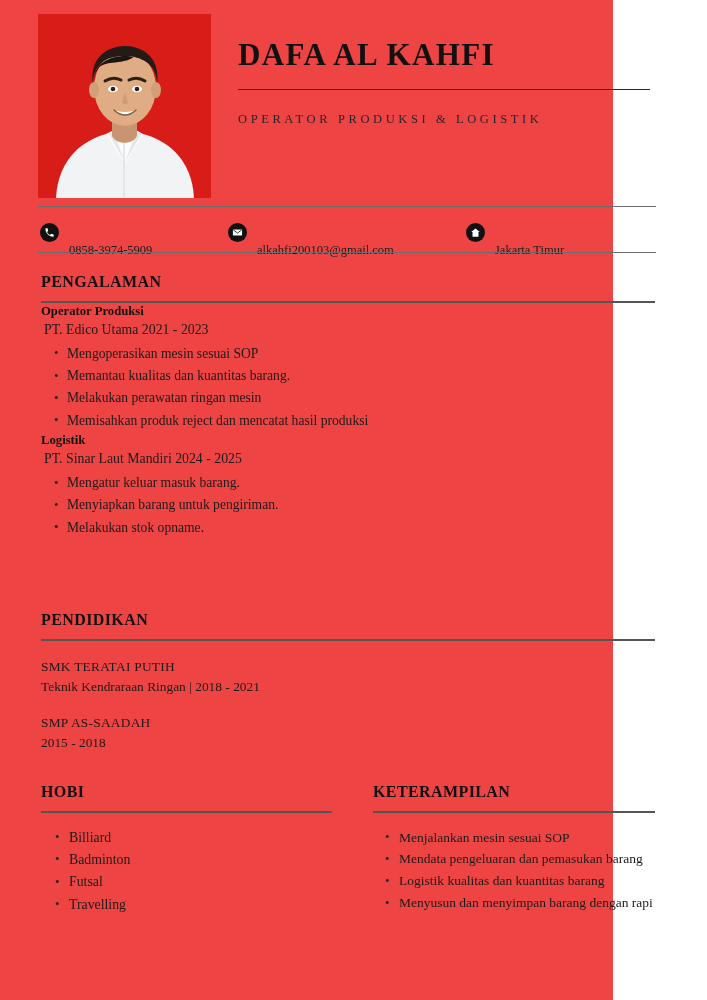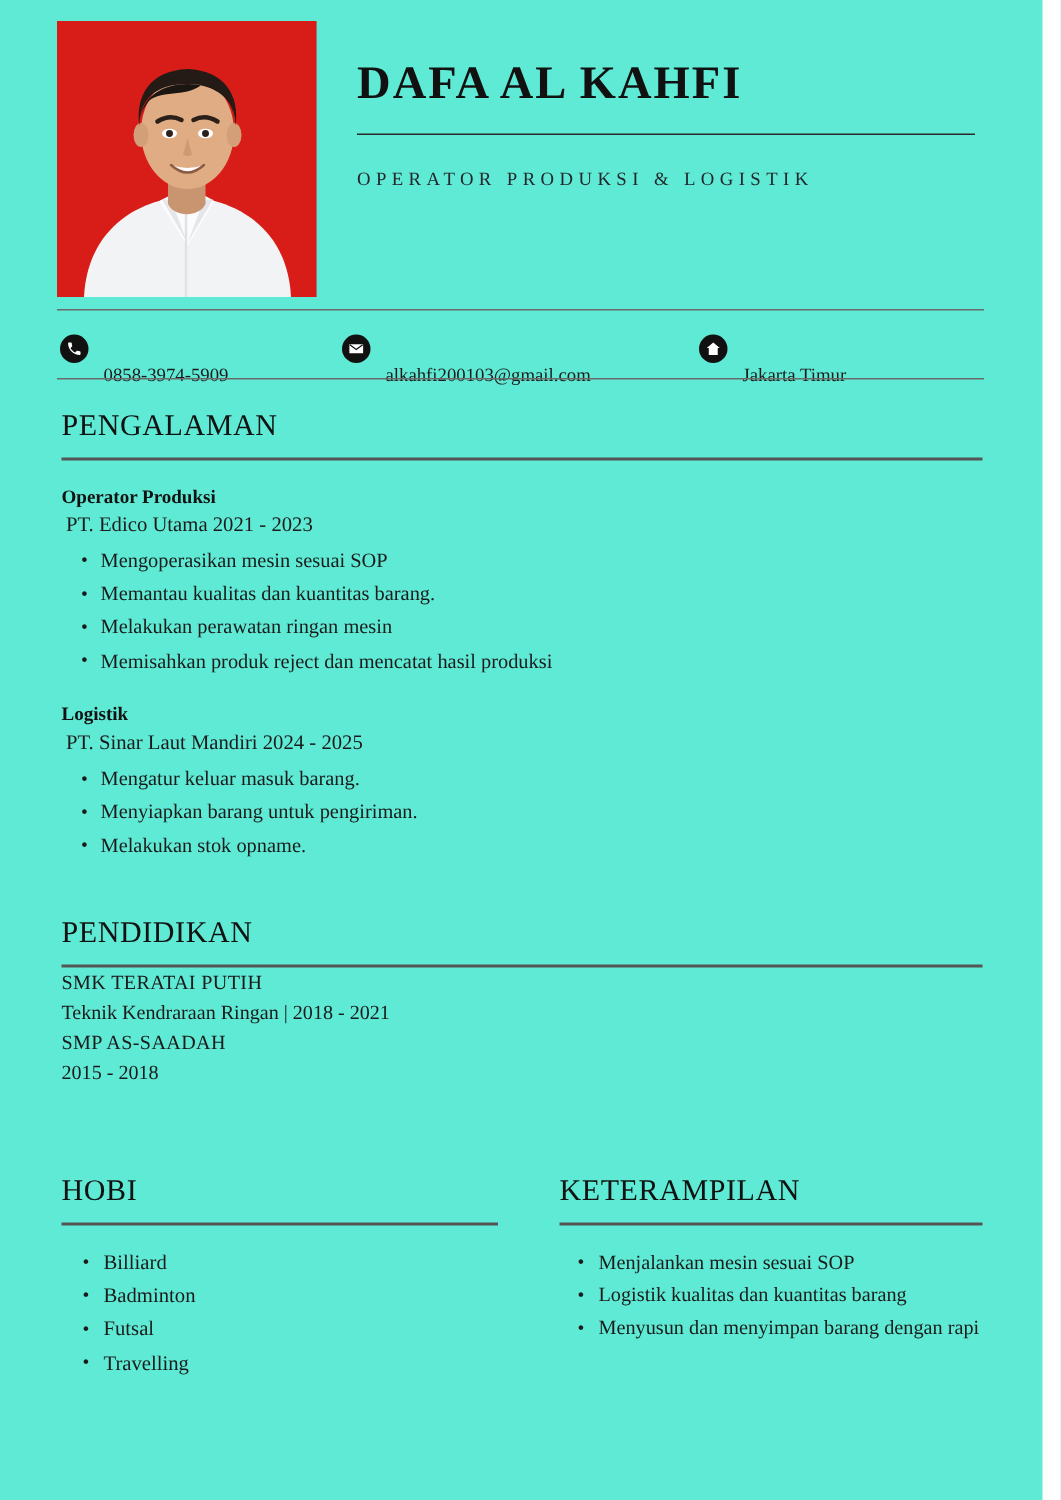--- a/index.html
+++ b/index.html
@@ -11,23 +11,23 @@
     width: 707px;
     height: 1000px;
     font-family: "Liberation Serif", "DejaVu Serif", serif;
     color: #1a1a1a;
     position: relative;
     overflow: hidden;
   }
 
   .page {
     position: relative;
-    width: 695px;
+    width: 613px;
     height: 1000px;
-    background: #5eead4;
+    background: #ef4444;
     box-sizing: border-box;
   }
 
   
   .header {
     position: absolute;
     left: 38px;
     top: 14px;
     width: 618px;
     height: 186px;
@@ -120,22 +120,22 @@
   .ctext {
     margin-left: 10px;
     font-size: 12.5px;
     color: #1b1b1b;
     white-space: nowrap;
     margin-top: 36px;
   }
 
   
   .section-title {
-    font-weight: normal;
-    font-size: 20px;
+    font-weight: bold;
+    font-size: 16px;
     letter-spacing: 0.4px;
     color: #121212;
     line-height: 1;
   }
   .section-rule {
     height: 1.6px;
     background: #555;
     margin-top: 11px;
   }
 
@@ -157,21 +157,21 @@
     top: 784px;
     width: 291px;
   }
   #sec-keterampilan {
     position: absolute;
     left: 373px;
     top: 784px;
     width: 282px;
   }
 
-  .job { margin-top: 16px; }
+  .job { }
   .job:first-child { margin-top: 18px; }
   .job-title {
     font-weight: bold;
     font-size: 12.7px;
     color: #121212;
     line-height: 1.35;
   }
   .job-company {
     font-size: 13.8px;
     color: #1b1b1b;
@@ -191,21 +191,21 @@
   }
   ul.bullets li::before {
     content: "•";
     position: absolute;
     left: -13px;
     top: -0.5px;
     font-size: 13px;
     color: #1b1b1b;
   }
 
-  .edu { }
+  .edu { margin-top: 16px; }
   .edu:first-of-type { margin-top: 16px; }
   .edu-school {
     font-size: 13.4px;
     letter-spacing: 0.25px;
     color: #1b1b1b;
     line-height: 1.5;
   }
   .edu-detail {
     font-size: 13.4px;
     color: #1b1b1b;
@@ -384,18 +384,19 @@
       <li>Futsal</li>
       <li>Travelling</li>
     </ul>
   </div>
 
   <div id="sec-keterampilan">
     <div class="section-title">KETERAMPILAN</div>
     <div class="section-rule"></div>
     <ul class="just-bullets">
       <li>Menjalankan mesin sesuai SOP</li>
+      <li>Mendata pengeluaran dan pemasukan barang</li>
       <li>Logistik kualitas dan kuantitas barang</li>
       <li>Menyusun dan menyimpan barang dengan rapi</li>
     </ul>
   </div>
 
 </div>
 
 </body></html>

